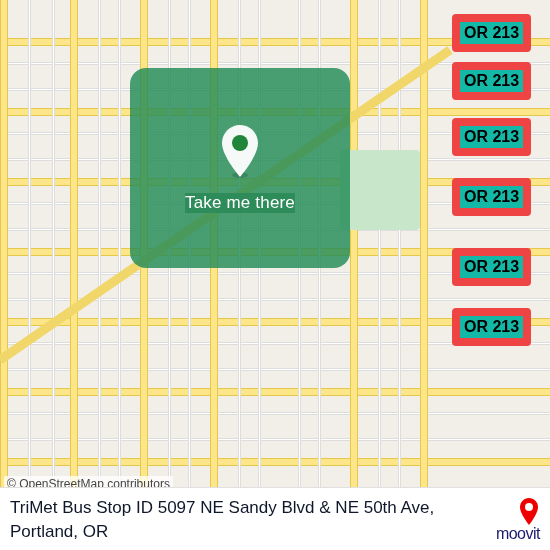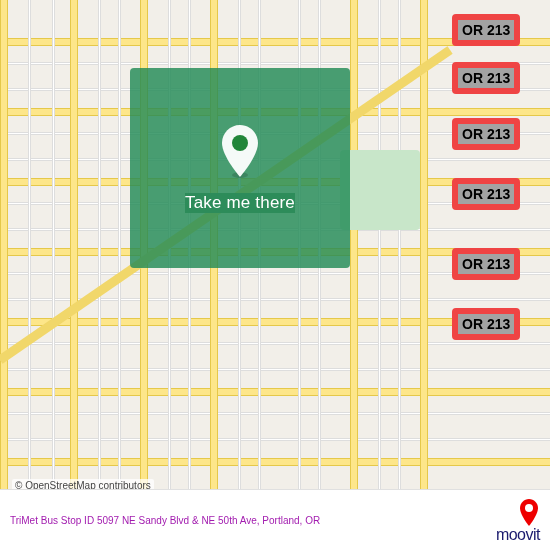--- a/index.html
+++ b/index.html
@@ -54,39 +54,39 @@
       height: 6px;
     }
     .street-v.road {
       background: #ffffff;
       width: 6px;
     }
 
     
     .or-badge {
       position: absolute;
-      background: #a3a3a3;
-      border: 6px solid #ef4444;
+      background: #14b8a6;
+      border: 8px solid #ef4444;
       border-radius: 4px;
       padding: 2px 4px;
-      font-size: 14px;
+      font-size: 16px;
       font-weight: bold;
       color: #000;
       white-space: nowrap;
     }
 
     
     .map-overlay {
       position: absolute;
       top: 68px;
       left: 130px;
       width: 220px;
       height: 200px;
       background: rgba(34, 139, 87, 0.82);
-      border-radius: 4px;
+      border-radius: 16px;
       display: flex;
       flex-direction: column;
       align-items: center;
       justify-content: center;
       gap: 14px;
     }
 
     .pin-icon {
       width: 48px;
       height: 56px;
@@ -110,22 +110,22 @@
       left: 0; right: 0;
       background: #fff;
       padding: 8px 10px 6px 10px;
       display: flex;
       align-items: center;
       justify-content: space-between;
       border-top: 1px solid #e0e0e0;
     }
 
     .bottom-bar-text {
-      font-size: 10px;
-      color: #a21caf;
+      font-size: 17px;
+      color: #0f172a;
       flex: 1;
       line-height: 1.4;
     }
 
     .moovit-logo {
       display: flex;
       flex-direction: column;
       align-items: flex-end;
       margin-left: 10px;
     }
@@ -142,26 +142,25 @@
       font-weight: normal;
       color: #1a1a6e;
       letter-spacing: -0.5px;
     }
 
     
     .osm-attr {
       position: absolute;
       bottom: 58px;
       left: 4px;
-      font-size: 10px;
+      font-size: 12px;
       color: #444;
       background: rgba(255,255,255,0.75);
       padding: 1px 3px;
       border-radius: 2px;
-      margin-left: 8px;
     }
   </style>
 </head>
 <body>
 
 <div id="map-container">
   <div class="map-bg"></div>
 
   <div class="street-h major" style="top:38px; height:8px;"></div>
   <div class="street-h major" style="top:108px; height:8px;"></div>

